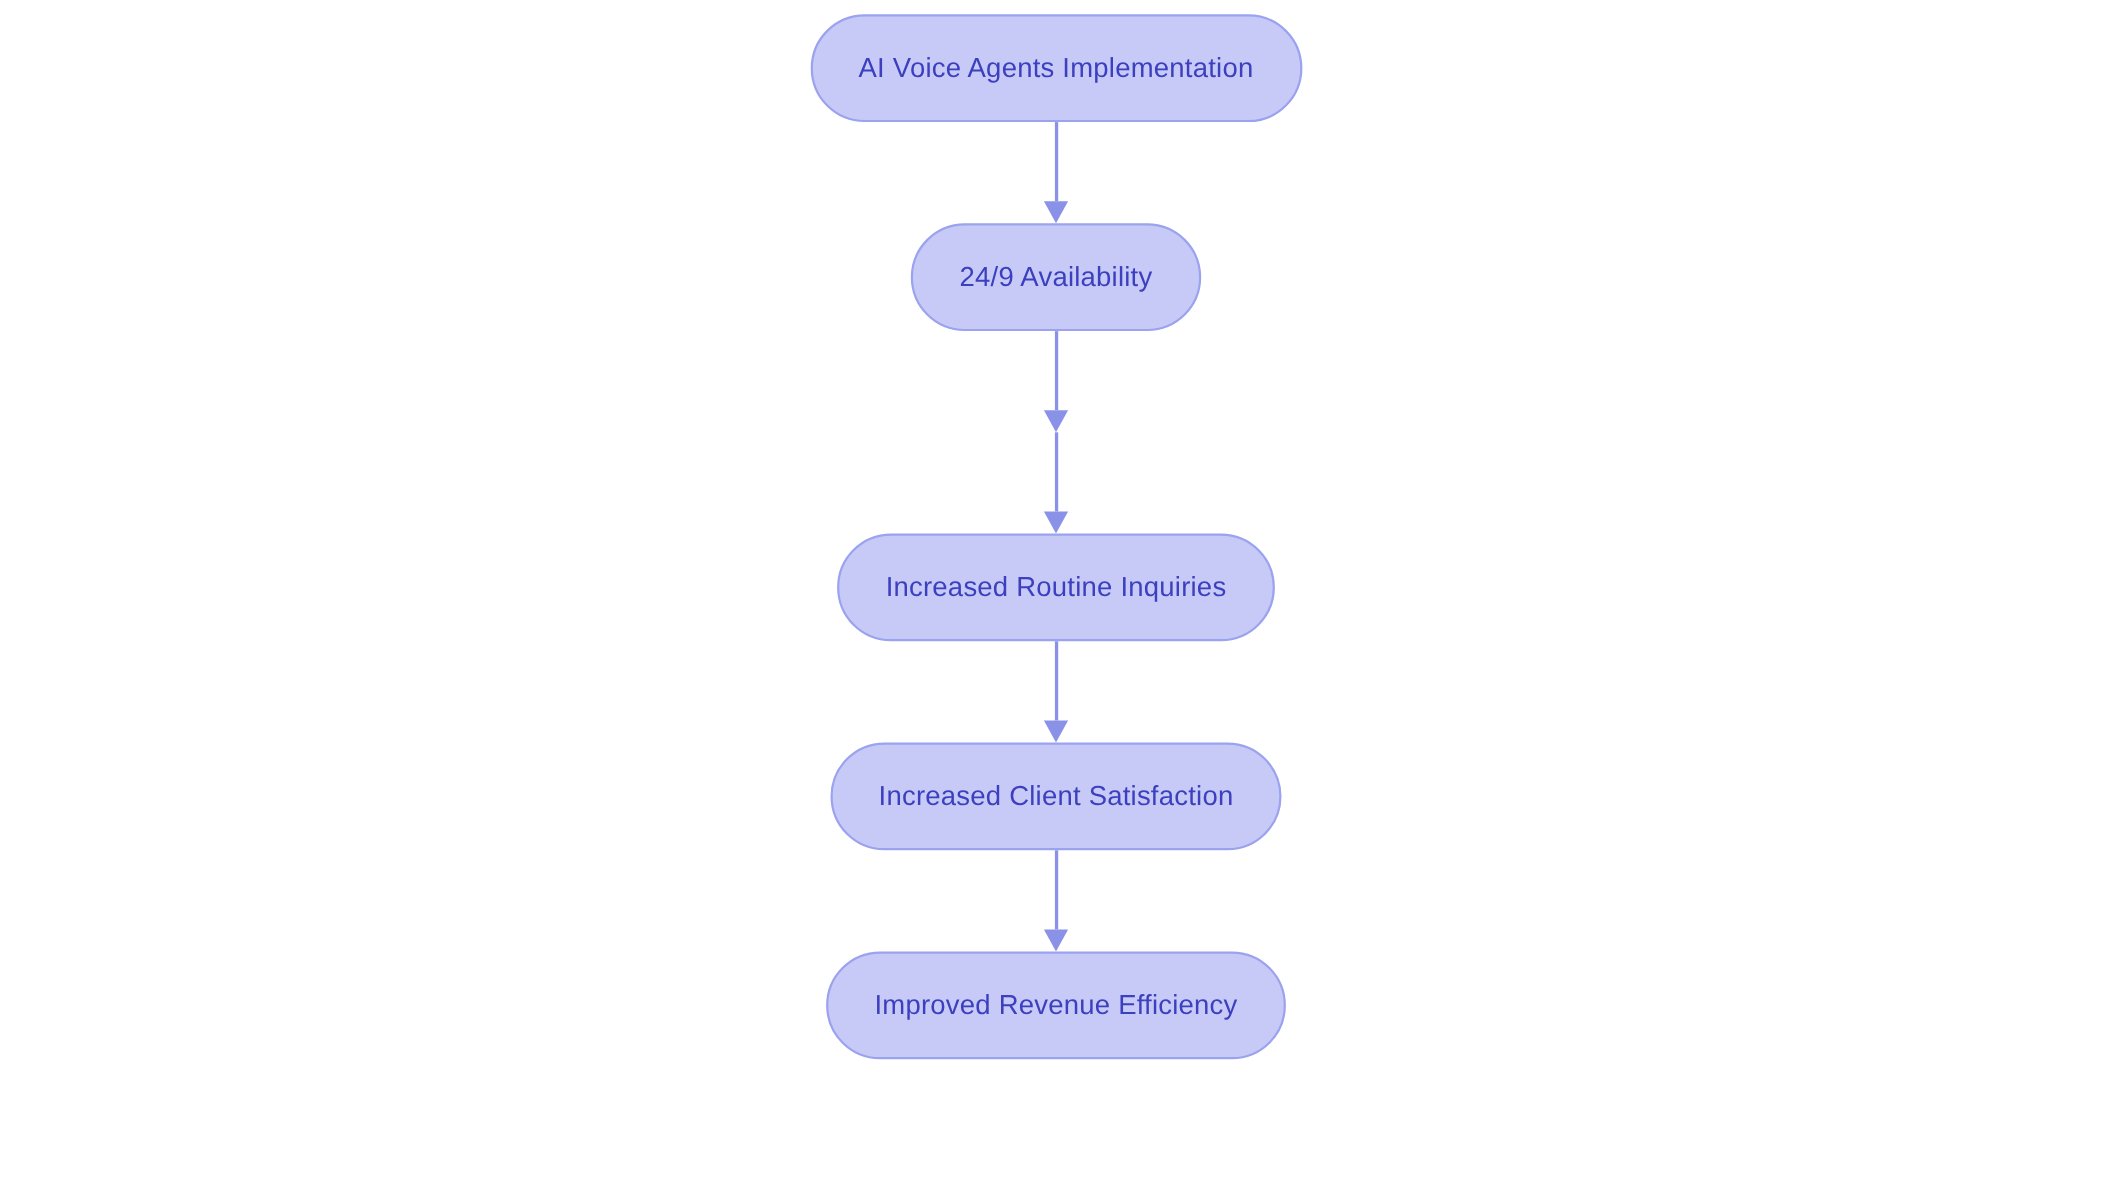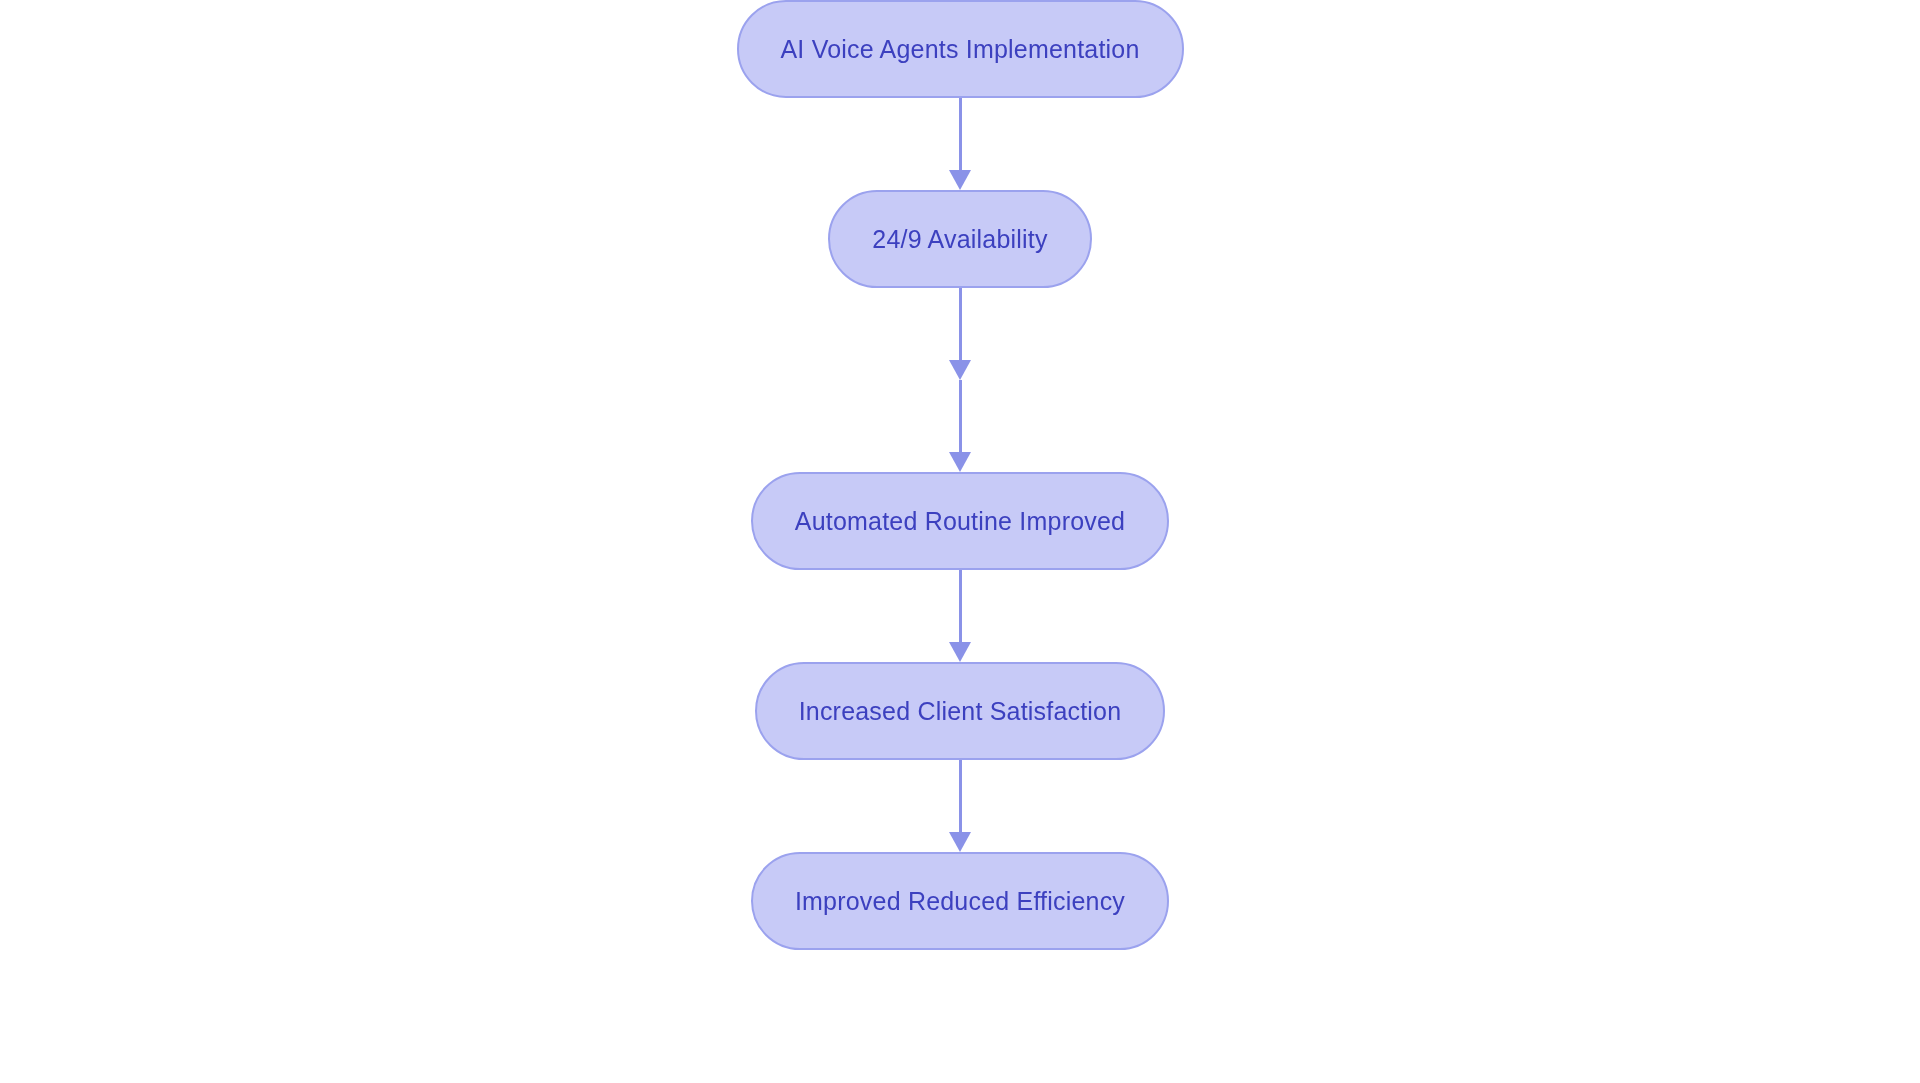--- a/index.html
+++ b/index.html
@@ -10,21 +10,21 @@
     height: 1083px;
     overflow: hidden;
     font-family: "Liberation Sans", sans-serif;
   }
   .canvas {
     width: 1920px;
     height: 1083px;
     display: flex;
     flex-direction: column;
     align-items: center;
-    padding-top: 0;
+    padding-top: 13px;
     box-sizing: border-box;
   }
   .node {
     height: 98px;
     box-sizing: border-box;
     padding: 0 42px;
     border-radius: 50px;
     background: var(--node-fill, #c7caf7);
     border: 2px solid var(--node-border, #9ba2ee);
     display: flex;
@@ -82,34 +82,34 @@
     <div class="arrow-head"></div>
   </div>
 
 
   <div class="arrow">
     <div class="arrow-line"></div>
     <div class="arrow-head"></div>
   </div>
 
   <div class="node">
-    <span class="node-label">Automated Routine Improved</span>
+    <span class="node-label">Increased Routine Inquiries</span>
   </div>
 
   <div class="arrow">
     <div class="arrow-line"></div>
     <div class="arrow-head"></div>
   </div>
 
   <div class="node">
     <span class="node-label">Increased Client Satisfaction</span>
   </div>
 
   <div class="arrow">
     <div class="arrow-line"></div>
     <div class="arrow-head"></div>
   </div>
 
   <div class="node">
-    <span class="node-label">Improved Reduced Efficiency</span>
+    <span class="node-label">Improved Revenue Efficiency</span>
   </div>
 
 </div>
 
 </body></html>

